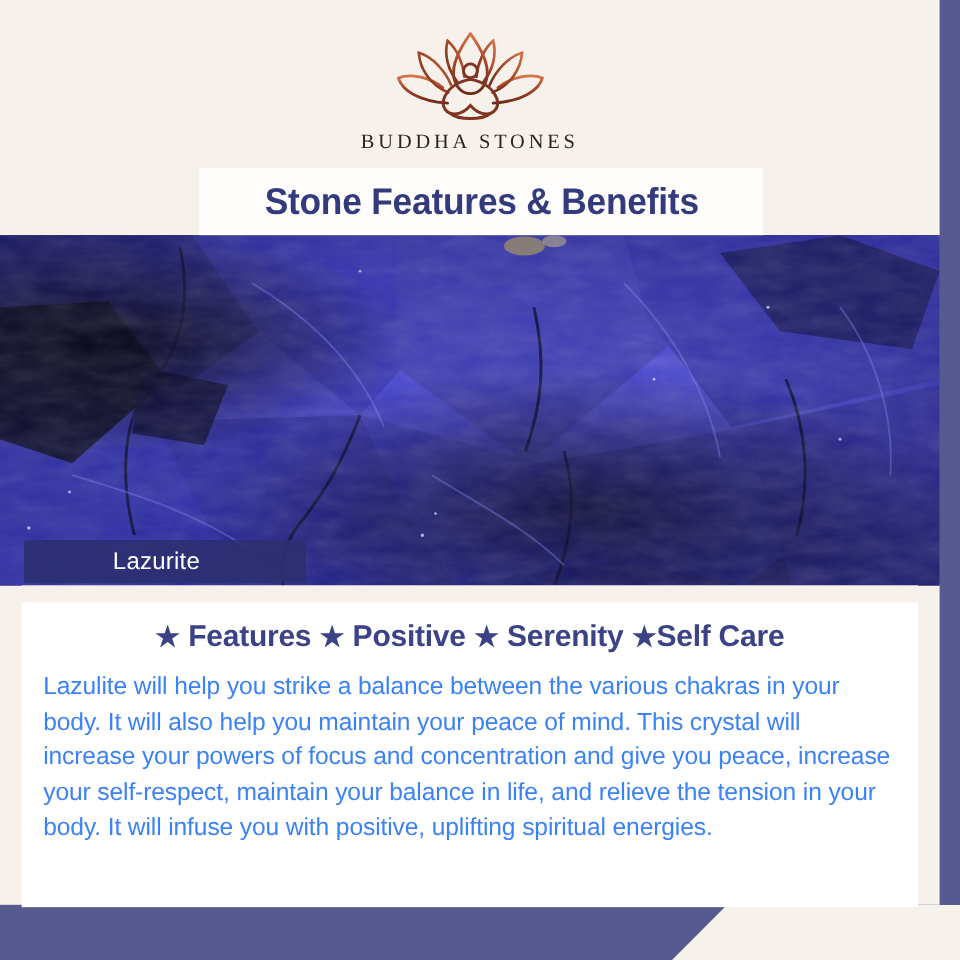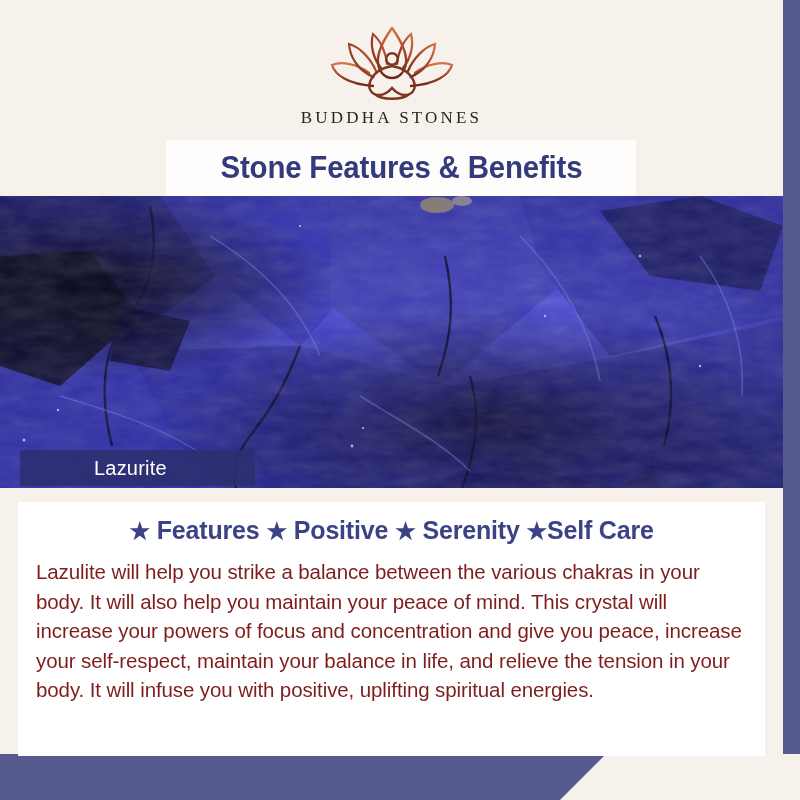--- a/index.html
+++ b/index.html
@@ -178,21 +178,21 @@
   .keywords .star {
     font-size: 23px;
     line-height: 1;
   }
   .kw-gap { display: inline-block; width: 7px; }
 
   .body-text {
     margin-top: 12px;
     font-size: 20.5px;
     line-height: 1.44;
-    color: #7f1d1d;
+    color: #3b82f6;
     text-align: left;
     letter-spacing: -0.1px;
     padding: 0 4px;
   }
 </style>
 </head>
 <body>
 
 <div class="poster">
 

